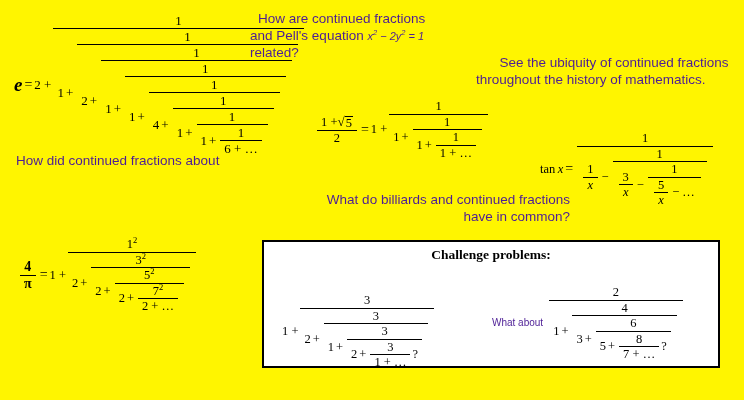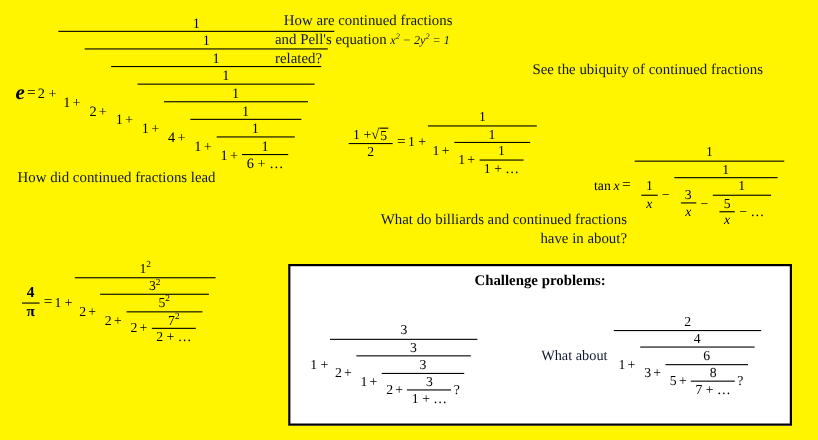--- a/index.html
+++ b/index.html
@@ -44,40 +44,40 @@
   .op{padding:0 2px;}
   .sup{font-size:0.68em;vertical-align:super;line-height:0;}
   .sqrt{
     display:inline-flex;align-items:flex-start;
   }
   .sqrt .rad{font-size:1.05em;line-height:1;}
   .sqrt .under{border-top:1px solid #000;padding:0 1px;margin-top:1px;}
 
   
   .prose{
-    font-family:Liberation Serif, serif;
+    font-family:Liberation Sans, sans-serif;
     font-size:13.5px;
     line-height:1.25;
-    color:#0f172a;
+    color:#4c1d95;
   }
   .prose .ind{display:block;}
 
   
   .bigsym{
     font-size:19px;
     font-weight:bold;
     font-style:italic;
     font-family:"Liberation Serif","DejaVu Serif",serif;
   }
 
   
   .challenge-box{
     position:absolute;
     left:262px;top:240px;
-    width:458px;height:147px;
+    width:458px;height:128px;
     background:#FFFFFF;
     border:2px solid #000;
     box-sizing:border-box;
   }
   .challenge-title{
     text-align:center;
     font-weight:bold;
     font-size:13.5px;
     margin-top:5px;
   }
@@ -177,21 +177,22 @@
   <div class="abs prose" style="left:250px;top:11px;width:230px;">
     <span class="ind" style="padding-left:8px;">How are continued fractions</span>
     <span class="ind">
       <span>and Pell's equation</span>
       <span class="it" style="font-size:11px;"><span class="it">x</span><span class="sup">2</span> − 2<span class="it">y</span><span class="sup">2</span> = 1</span>
     </span>
     <span class="ind">related?</span>
   </div>
 
   <div class="abs prose" style="left:476px;top:55px;width:268px;">
-    <span class="ind" style="padding-left:8px;">See the ubiquity of continued fractions</span>
+    <span class="ind" style="padding-left:8px;text-align:center;">See the ubiquity of continued fractions</span>
+    <span class="ind">throughout the history of mathematics.</span>
   </div>
 
   <div class="abs math" style="left:315px;top:100px;font-size:12.5px;">
     <span class="row">
       <span class="frac">
         <span class="num">
           <span class="row">
               <span>1 +</span>
           <span class="sqrt">
                 <span class="rad">√</span>
@@ -275,26 +276,26 @@
                 </span>
               </span>
             </span>
           </span>
         </span>
       </span>
     </span>
   </div>
 
   <div class="abs prose" style="left:8px;top:153px;width:250px;">
-    <span class="ind" style="padding-left:8px;">How did continued fractions lead</span>
+    <span class="ind" style="padding-left:8px;">How did continued fractions about</span>
   </div>
 
   <div class="abs prose" style="left:270px;top:192px;width:300px;text-align:right;">
     <span class="ind" style="padding-left:8px;">What do billiards and continued fractions</span>
-    <span class="ind">have in about?</span>
+    <span class="ind">have in common?</span>
   </div>
 
   <div class="abs math" style="left:18px;top:238px;font-size:12.5px;">
     <span class="row">
       <span class="frac" style="font-weight:bold;font-size:14px;">
         <span class="num">4</span>
         <span class="bar"></span>
         <span class="den">π</span>
       </span>
       <span class="op" style="font-size:14px;">=</span>
@@ -377,21 +378,21 @@
                 </span>
               </span>
             </span>
           </span>
         </span>
       </span>
     </div>
 
     <div class="abs math" style="left:228px;top:44px;font-size:12.5px;">
       <span class="row">
-        <span class="prose" style="font-size:13px;padding-right:4px;">What about</span>
+        <span class="prose" style="font-size:10px;padding-right:4px;">What about</span>
         <span class="frac">
           <span class="num">2</span>
           <span class="bar"></span>
           <span class="den">
             <span class="row">
               <span>1</span>
                 <span class="op">+</span>
               <span class="frac">
                 <span class="num">4</span>
                 <span class="bar"></span>

